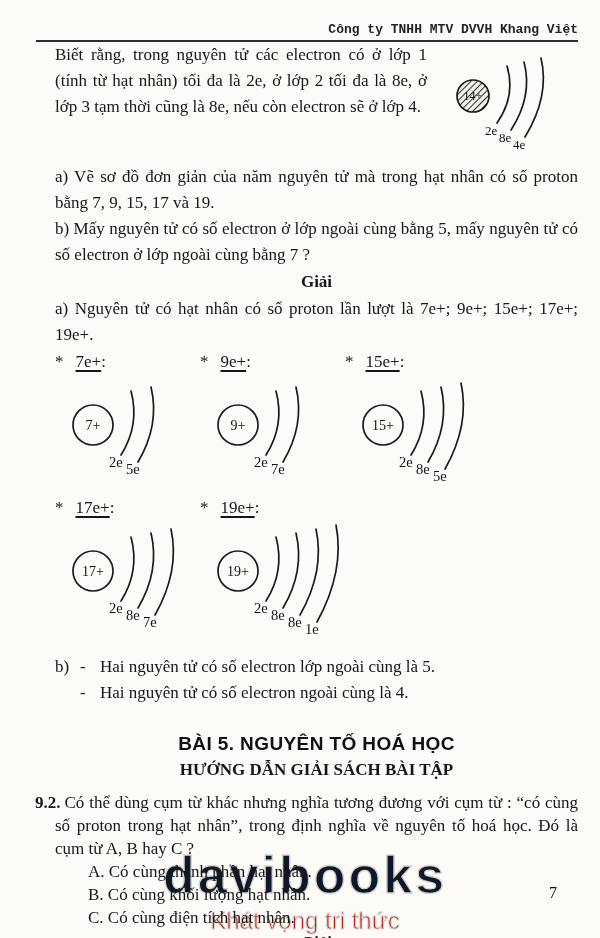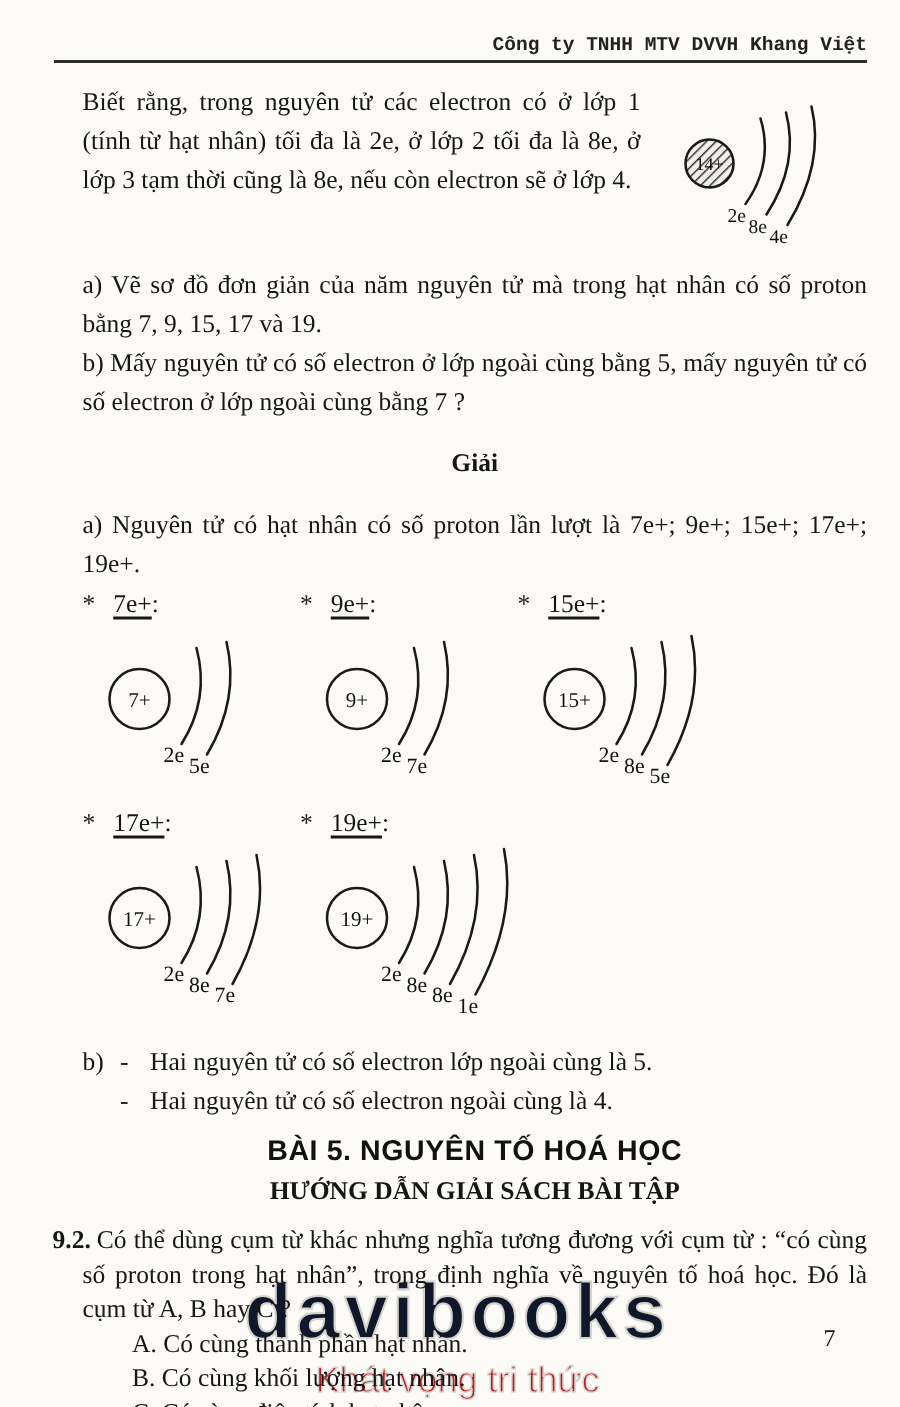--- a/index.html
+++ b/index.html
@@ -9,40 +9,40 @@
     font-family:"Liberation Serif","DejaVu Serif",serif;
   }
   .layer { position:relative; z-index:1; }
   
   .header { margin:22px 22px 0 36px; text-align:right;
     font-family:Liberation Mono, monospace;
     font-size:13px; font-weight:700; color:#222; }
   .rule { border:none; border-top:2px solid #2e2e2e; margin:3px 22px 0 36px; }
   
   .content { padding:0 22px 0 55px; font-size:17px; line-height:26px; text-align:justify; }
-  .intro-row { display:flex; margin-top:13px; }
+  .intro-row { display:flex; margin-top:0; }
   .intro-text { width:372px; }
   .intro-atom { margin:12px 20px 0 auto; }
   .para { margin:0; }
-  .heading-giai { text-align:center; font-weight:700; margin:15px 0; }
+  .heading-giai { text-align:center; font-weight:700; margin:1px 0; }
   
   .atom-row { display:flex; margin-top:2px; }
   .fig { width:145px; flex:0 0 auto; }
   .fig:last-child { width:auto; }
   .fig-label { font-size:17px; line-height:24px; }
   .star { margin-right:12px; }
   .ul { text-decoration:underline; text-underline-offset:3px; text-decoration-thickness:1.5px; }
   .fig-svg { margin:3px 0 0 14px; }
   
   .blines { margin-top:7px; }
   .bline { line-height:26px; }
   .bl-a { display:inline-block; width:25px; }
   .bl-dash { display:inline-block; width:20px; }
   
-  .lesson-title { margin-top:9px; text-align:center;
+  .lesson-title { margin-top:26px; text-align:center;
     font-family:"Liberation Sans","DejaVu Sans",sans-serif;
     font-size:19px; font-weight:700; letter-spacing:.4px; line-height:24px; color:#111; }
   .lesson-sub { text-align:center; font-size:17px; font-weight:700; line-height:24px; margin-top:2px; }
   
   .p51 { margin:9px 0 0 0; font-size:17px; line-height:23px; text-indent:-20px; }
   .p51 b { margin-right:4px; }
   .options { margin-left:-5px; }
   .option { line-height:23px;margin-left:38px; }
   .giai2 { margin-top:1px; }
   

